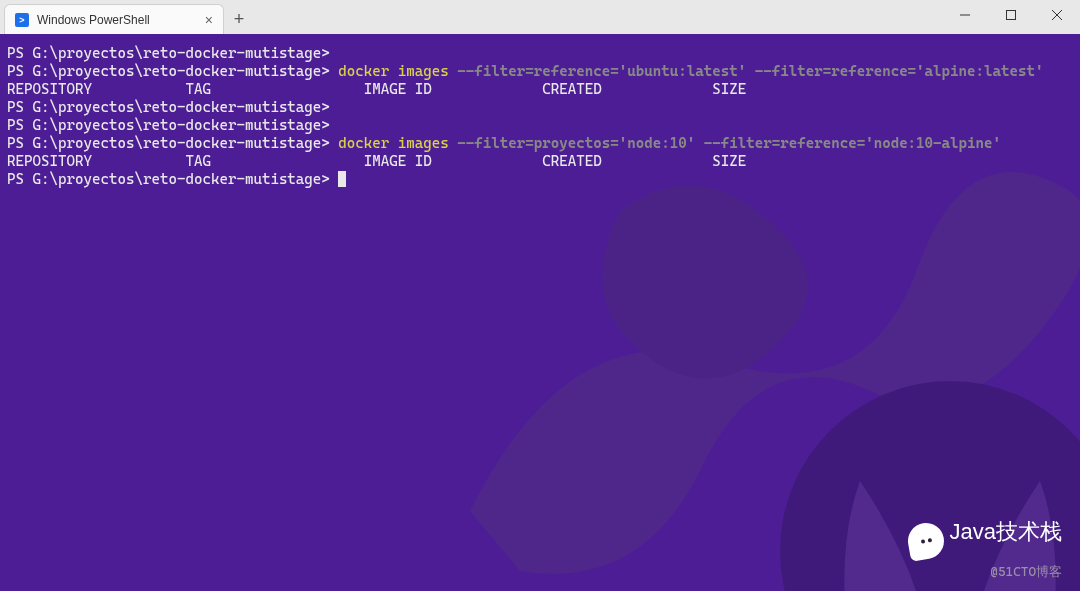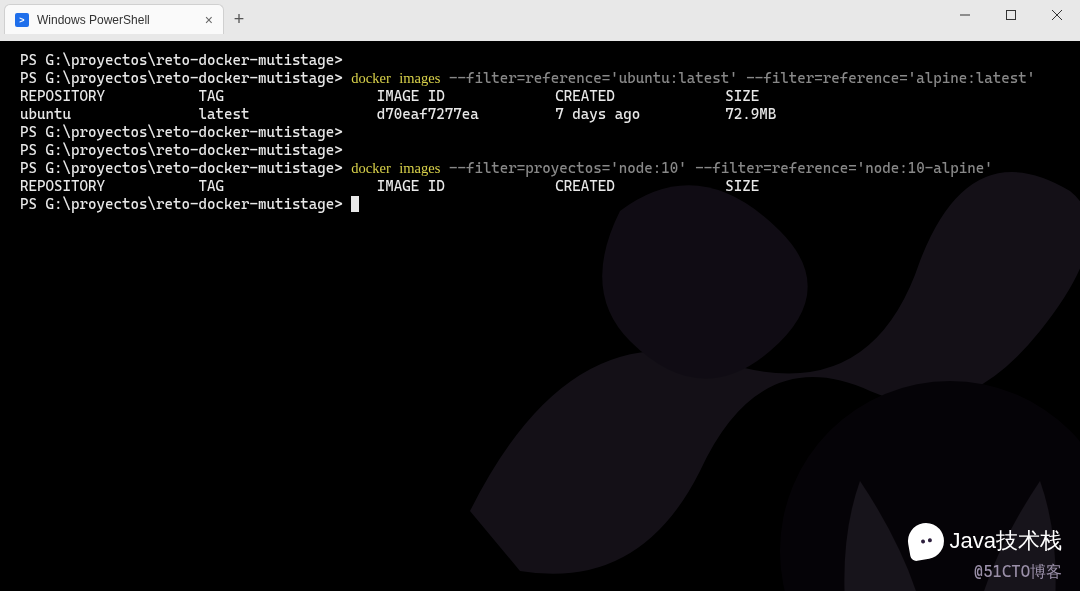--- a/index.html
+++ b/index.html
@@ -83,56 +83,55 @@
       display: flex;
       align-items: center;
       justify-content: center;
       color: #333;
       font-size: 11px;
       cursor: pointer;
     }
     .win-btn svg { width: 10px; height: 10px; }
     .terminal {
       flex: 1;
-      background: #000000;
-      padding: 10px 20px;
+      background: #4c1d95;
+      padding: 10px 7px;
       font-family: "Cascadia Mono", "Consolas", monospace;
       font-size: 14.5px;
       line-height: 18px;
       color: #e8e8e8;
       position: relative;
       overflow: hidden;
-      margin-top: 7px;
     }
     .bg-art {
       position: absolute;
       right: -40px;
       bottom: -120px;
       width: 700px;
       height: 700px;
       opacity: 0.22;
       pointer-events: none;
     }
     .line { white-space: pre; position: relative; z-index: 2; }
     .prompt-ps { color: #e8e8e8; }
-    .cmd-yellow { color: #d9d24a; font-family: Liberation Serif, serif; }
-    .cmd-grey { color: #888; }
+    .cmd-yellow { color: #d9d24a; }
+    .cmd-grey { color: #888; font-weight: bold; }
     .cursor {
       display: inline-block;
       width: 8px;
       height: 16px;
       background: #e8e8e8;
       vertical-align: text-bottom;
     }
     .watermark-chat {
       position: absolute;
       right: 18px;
       bottom: 32px;
       display: flex;
-      align-items: center;
+      align-items: flex-start;
       gap: 6px;
       color: #fff;
       font-size: 22px;
       font-family: "Segoe UI", "Microsoft YaHei", sans-serif;
       font-weight: 500;
       z-index: 3;
     }
     .chat-bubble {
       width: 36px; height: 36px;
       background: #fff;
@@ -146,21 +145,21 @@
     .chat-bubble span {
       width: 4px; height: 4px;
       background: #2d1f3d;
       border-radius: 50%;
     }
     .watermark-text {
       position: absolute;
       right: 18px;
       bottom: 10px;
       color: #9a8fa8;
-      font-size: 16px;
+      font-size: 13px;
       z-index: 3;
     }
   </style>
 </head>
 <body>
 
 <div class="window">
   <div class="titlebar">
     <div class="tabs">
       <div class="tab">
@@ -196,21 +195,20 @@
       <path d="M 200 200 Q 280 140 360 220 Q 420 280 350 340 Q 280 400 210 330 Q 160 280 200 200 Z" fill="#4a3a5a"></path>
       <circle cx="530" cy="540" r="170" fill="#1a1022"></circle>
       <path d="M 440 470 Q 500 560 510 640 L 430 640 Q 415 540 440 470 Z" fill="#6a5a7a"></path>
       <path d="M 620 470 Q 560 560 550 640 L 630 640 Q 645 540 620 470 Z" fill="#6a5a7a"></path>
     </svg>
 
     <div id="lines">
         <div class="line"><span class="prompt-ps">PS G:\proyectos\reto-docker-mutistage&gt; </span></div>
         <div class="line"><span class="prompt-ps">PS G:\proyectos\reto-docker-mutistage&gt; </span><span class="cmd-yellow">docker</span> <span class="cmd-yellow">images</span> <span class="cmd-grey">--filter=reference='ubuntu:latest' --filter=reference='alpine:latest'</span></div>
         <div class="line">REPOSITORY           TAG                  IMAGE ID             CREATED             SIZE</div>
-        <div class="line">ubuntu               latest               d70eaf7277ea         7 days ago          72.9MB</div>
         <div class="line"><span class="prompt-ps">PS G:\proyectos\reto-docker-mutistage&gt; </span></div>
         <div class="line"><span class="prompt-ps">PS G:\proyectos\reto-docker-mutistage&gt; </span></div>
         <div class="line"><span class="prompt-ps">PS G:\proyectos\reto-docker-mutistage&gt; </span><span class="cmd-yellow">docker</span> <span class="cmd-yellow">images</span> <span class="cmd-grey">--filter=proyectos='node:10' --filter=reference='node:10-alpine'</span></div>
         <div class="line">REPOSITORY           TAG                  IMAGE ID             CREATED             SIZE</div>
         <div class="line"><span class="prompt-ps">PS G:\proyectos\reto-docker-mutistage&gt; </span><span class="cursor"></span></div>
       </div>
 
     <div class="watermark-chat">
       <div class="chat-bubble">
         <span></span>

